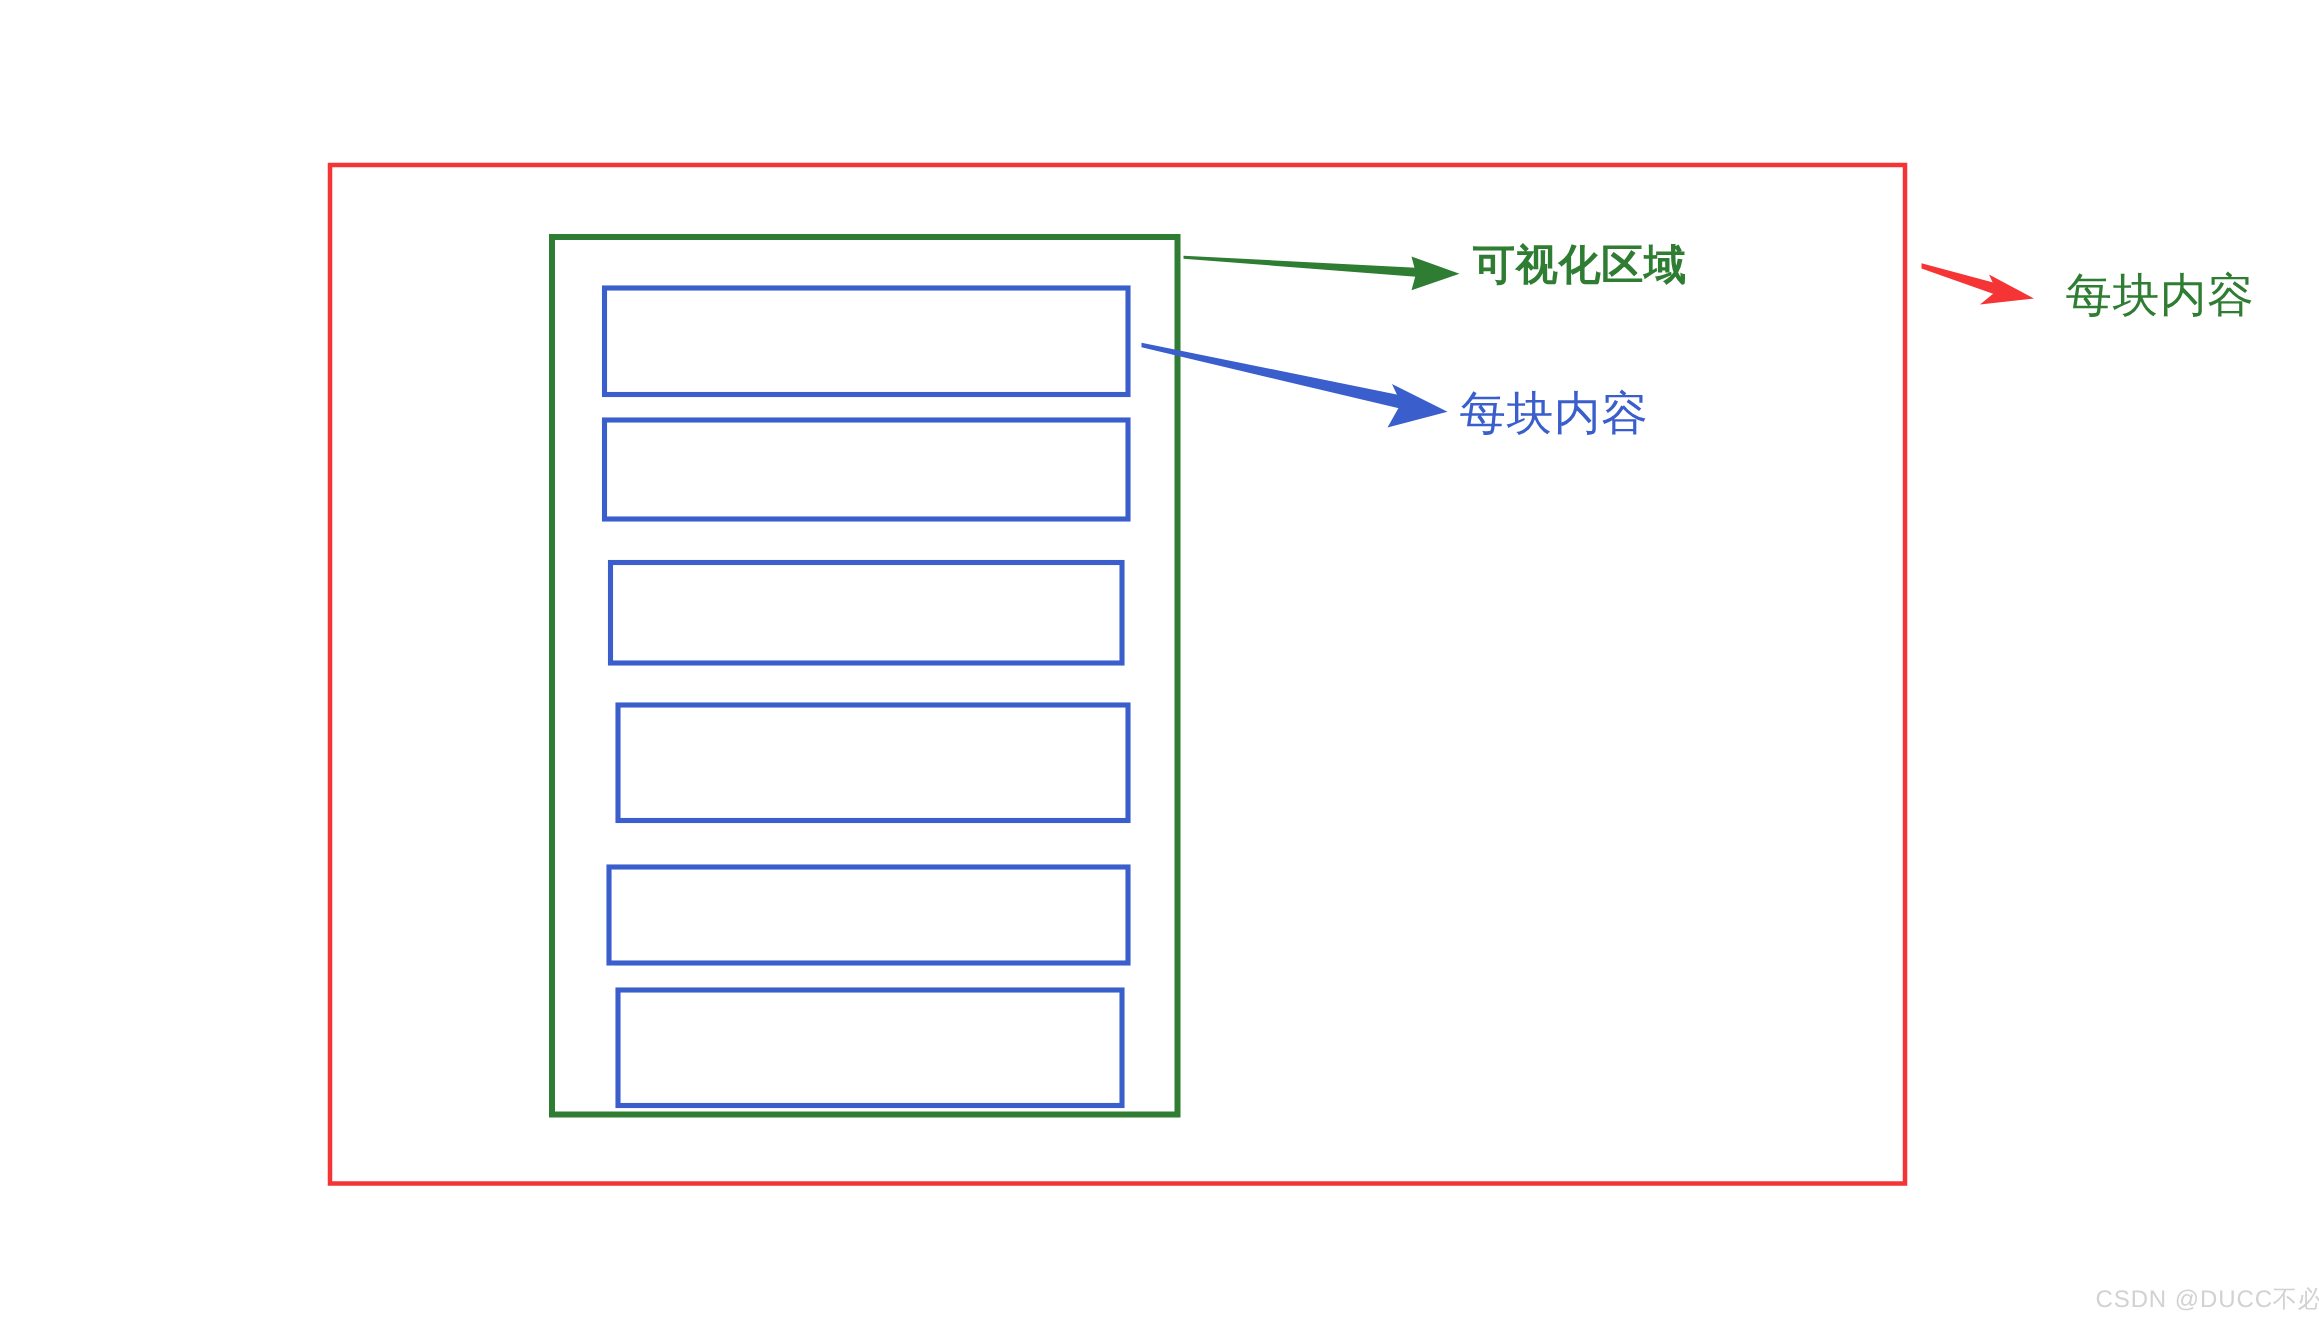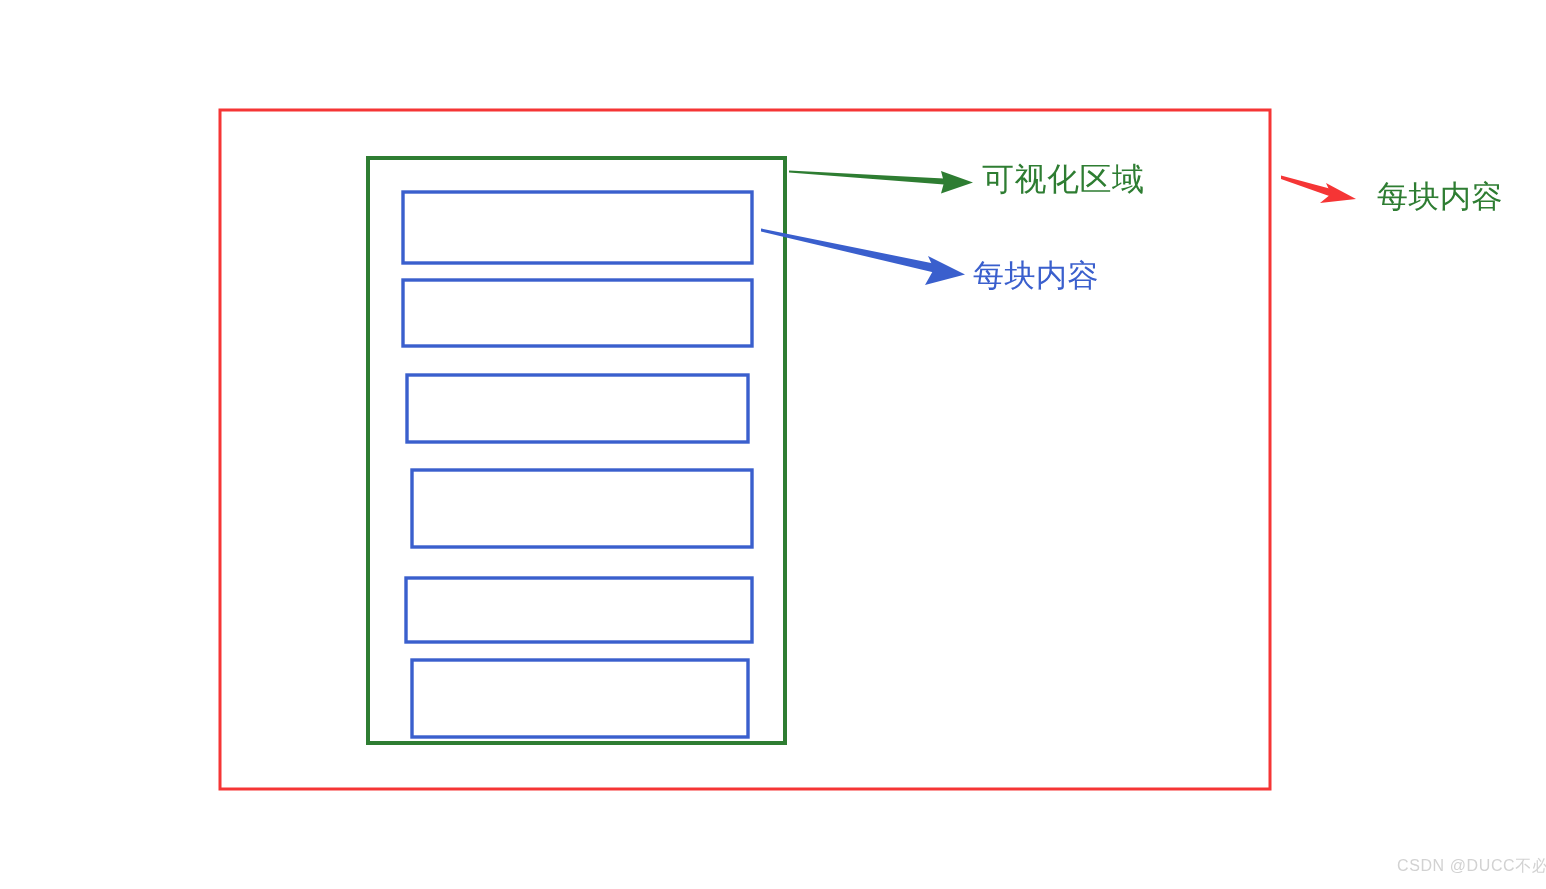--- a/index.html
+++ b/index.html
@@ -35,22 +35,23 @@
   }
   .label-page {
     left: 1377px;
     top: 181px;
     font-size: 31px;
     color: #2e7d32;
   }
   .label-viewport {
     left: 982px;
     top: 163px;
-    font-size: 32px;
+    font-size: 28px;
     color: #2e7d32;
+    font-weight: bold;
   }
   .label-block {
     left: 973px;
     top: 260px;
     font-size: 31px;
     color: #3a5fcd;
   }
   .watermark {
     position: absolute;
     left: 1397px;

